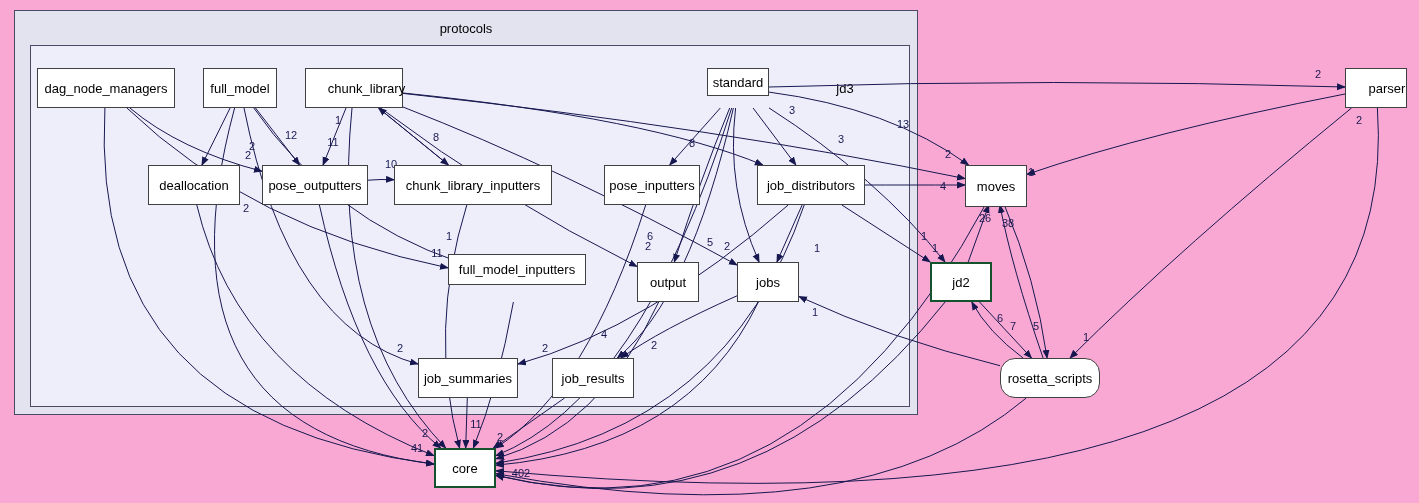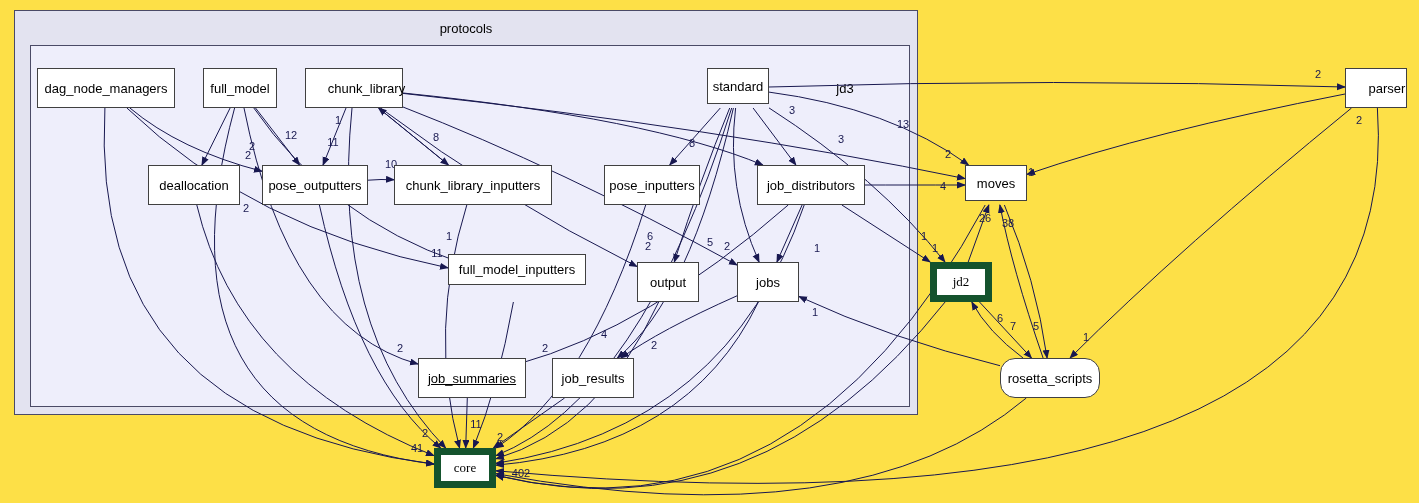--- a/index.html
+++ b/index.html
@@ -1,27 +1,27 @@
 <!DOCTYPE html>
 <html><head>
 <meta charset="utf-8">
 <style>
   html,body{margin:0;padding:0;background:#ffffff;}
   .stage{
-    position:relative;width:1419px;height:503px;background:#fde047;
+    position:relative;width:1419px;height:503px;background:#f9a8d4;
     font-family:"Liberation Sans","DejaVu Sans",sans-serif;overflow:hidden;
   }
   .cluster{position:absolute;box-sizing:border-box;border:1px solid #4a4a66;z-index:0;}
   .cluster-label{position:absolute;transform:translate(-50%,-50%);font-size:13px;color:#000;z-index:1;white-space:nowrap;}
   .edges-layer{position:absolute;left:0;top:0;z-index:2;}
   .node{
     position:absolute;box-sizing:border-box;display:flex;align-items:center;justify-content:center;
     background:#fff;border:1px solid #404040;font-size:13px;color:#000;z-index:3;white-space:nowrap;cursor:pointer;
   }
-  .node.accent{border:7px solid #14532d;font-family:Liberation Serif, serif;}
+  .node.accent{border:2px solid #14532d;}
   .edge-label{font-size:11px;}
 </style>
 </head>
 <body>
 
 <div class="stage" id="stage">
   <div class="cluster" id="cluster-protocols" style="left: 14px; top: 10px; width: 904px; height: 405px; background: rgb(227, 227, 240); border-color: rgb(74, 74, 102);"></div>
   <div class="cluster" id="cluster-jd3" style="left: 30px; top: 45px; width: 880px; height: 362px; background: rgb(238, 238, 251); border-color: rgb(74, 74, 102);"></div>
   <span class="cluster-label" id="cluster-label-protocols" style="left: 466px; top: 28px;">protocols</span>
   <span class="cluster-label" id="cluster-label-jd3" style="left: 845px; top: 88px;">jd3</span>
@@ -124,30 +124,30 @@
       <path d="M513.4,302.0 Q498,388 473.3,448.0" fill="none" stroke="#181850" stroke-width="1" marker-end="url(#arrowhead)"></path>
       <path d="M658.7,302.0 Q600,428 496.0,458.8" fill="none" stroke="#181850" stroke-width="1" marker-end="url(#arrowhead)"></path>
       <path d="M758.4,302.0 Q688,448 496.0,465.2" fill="none" stroke="#181850" stroke-width="1" marker-end="url(#arrowhead)"></path>
       <path d="M945.1,302.0 Q758,538 496.0,475.4" fill="none" stroke="#181850" stroke-width="1" marker-end="url(#arrowhead)"></path>
       <path d="M1026.3,398.0 Q858,540 496.0,473.7" fill="none" stroke="#181850" stroke-width="1" marker-end="url(#arrowhead)"></path>
     </svg>
   <div id="nodes-layer">
       <div class="node" style="left: 37px; top: 68px; width: 138px; height: 40px;">dag_node_managers</div>
       <div class="node" style="left: 203px; top: 68px; width: 74px; height: 40px;">full_model</div>
       <div class="node" style="left: 305px; top: 68px; width: 98px; height: 40px; padding-left: 25px;">chunk_library</div>
-      <div class="node" style="left: 707px; top: 68px; width: 62px; height: 36px;">standard</div>
+      <div class="node" style="left: 707px; top: 68px; width: 62px; height: 28px;">standard</div>
       <div class="node" style="left: 1345px; top: 68px; width: 62px; height: 40px; padding-left: 22px;">parser</div>
       <div class="node" style="left: 148px; top: 165px; width: 92px; height: 40px;">deallocation</div>
       <div class="node" style="left: 262px; top: 165px; width: 106px; height: 40px;">pose_outputters</div>
       <div class="node" style="left: 394px; top: 165px; width: 158px; height: 40px;">chunk_library_inputters</div>
       <div class="node" style="left: 604px; top: 165px; width: 96px; height: 40px;">pose_inputters</div>
       <div class="node" style="left: 757px; top: 165px; width: 108px; height: 40px;">job_distributors</div>
-      <div class="node" style="left: 965px; top: 165px; width: 62px; height: 36px;">moves</div>
+      <div class="node" style="left: 965px; top: 165px; width: 62px; height: 42px;">moves</div>
       <div class="node" style="left: 448px; top: 254px; width: 138px; height: 31px;">full_model_inputters</div>
       <div class="node" style="left: 637px; top: 262px; width: 62px; height: 40px;">output</div>
       <div class="node" style="left: 737px; top: 262px; width: 62px; height: 40px;">jobs</div>
       <div class="node accent" style="left: 930px; top: 262px; width: 62px; height: 40px;">jd2</div>
-      <div class="node" style="left: 418px; top: 358px; width: 108px; height: 40px; text-decoration: underline;">job_summaries</div>
+      <div class="node" style="left: 418px; top: 358px; width: 100px; height: 40px;">job_summaries</div>
       <div class="node" style="left: 552px; top: 358px; width: 82px; height: 40px;">job_results</div>
       <div class="node" style="left: 1000px; top: 358px; width: 100px; height: 40px; border-radius: 15px;">rosetta_scripts</div>
       <div class="node accent" style="left: 434px; top: 448px; width: 62px; height: 40px;">core</div>
     </div>
 </div>
 
 </body></html>

